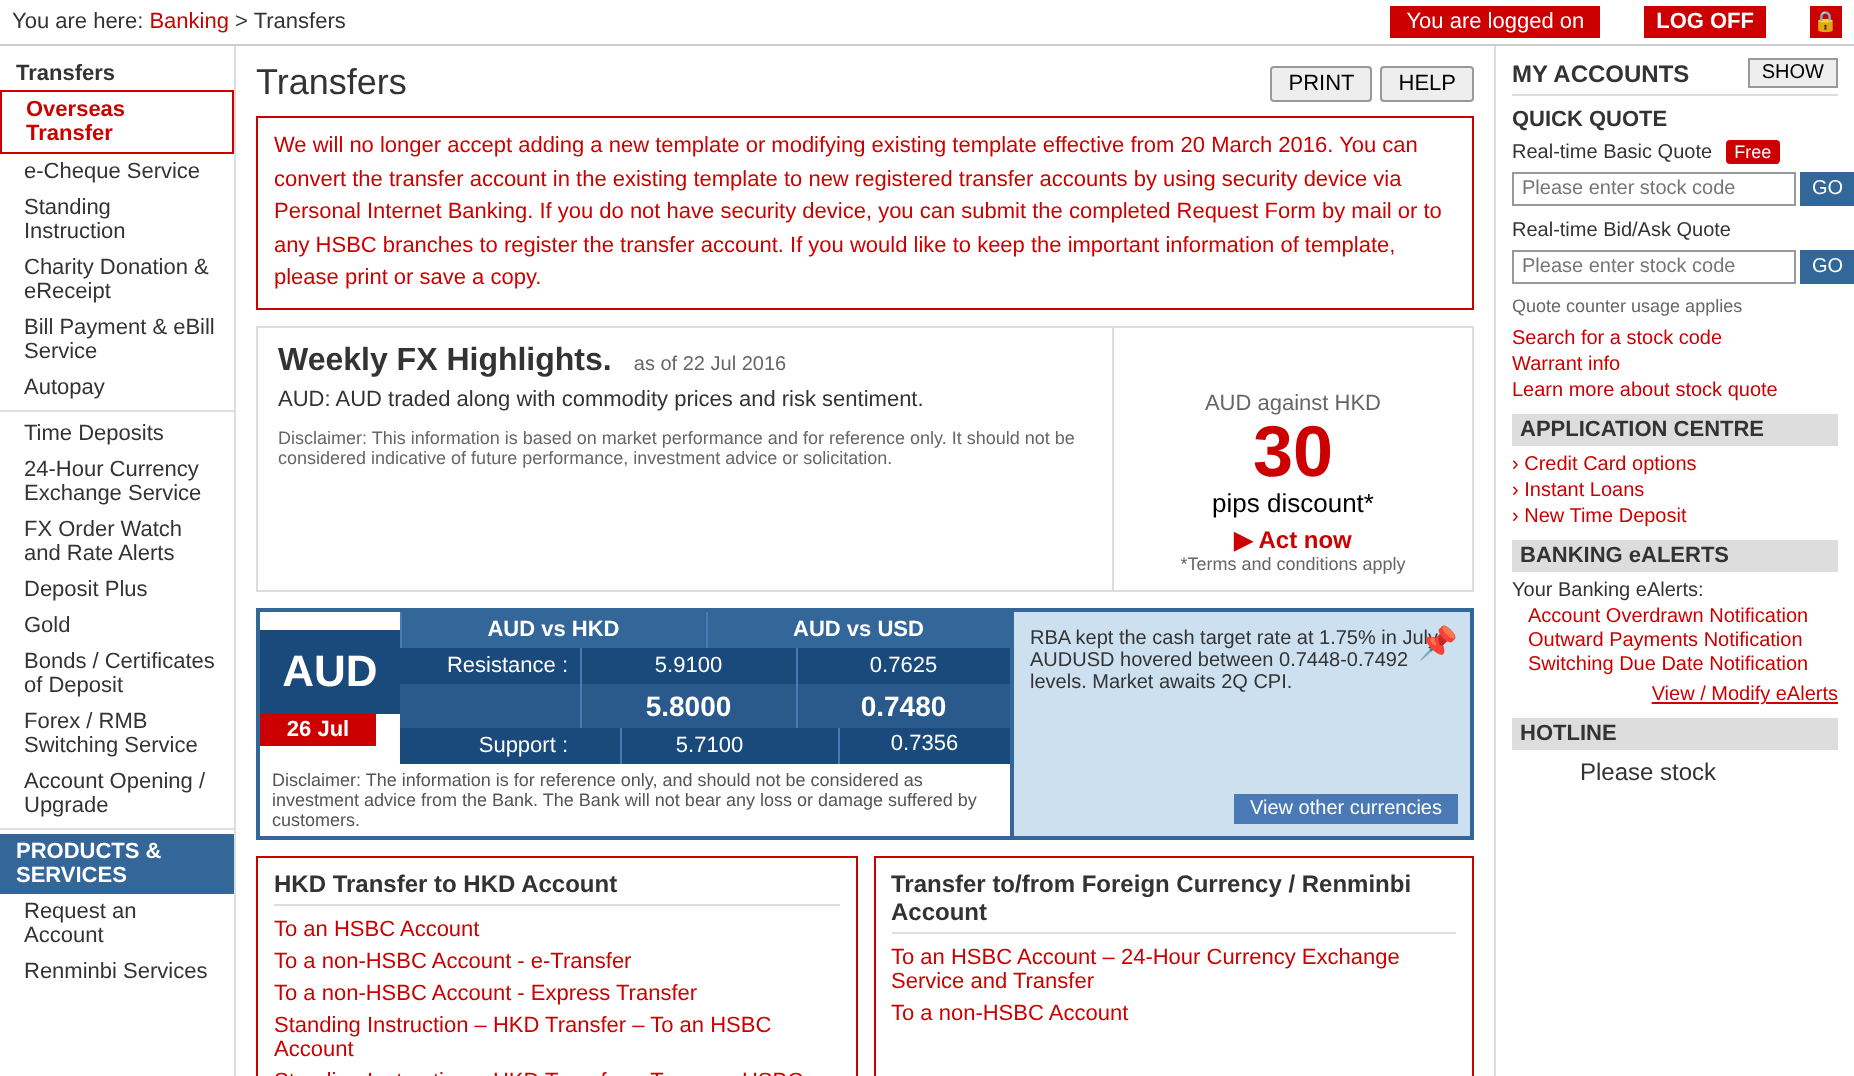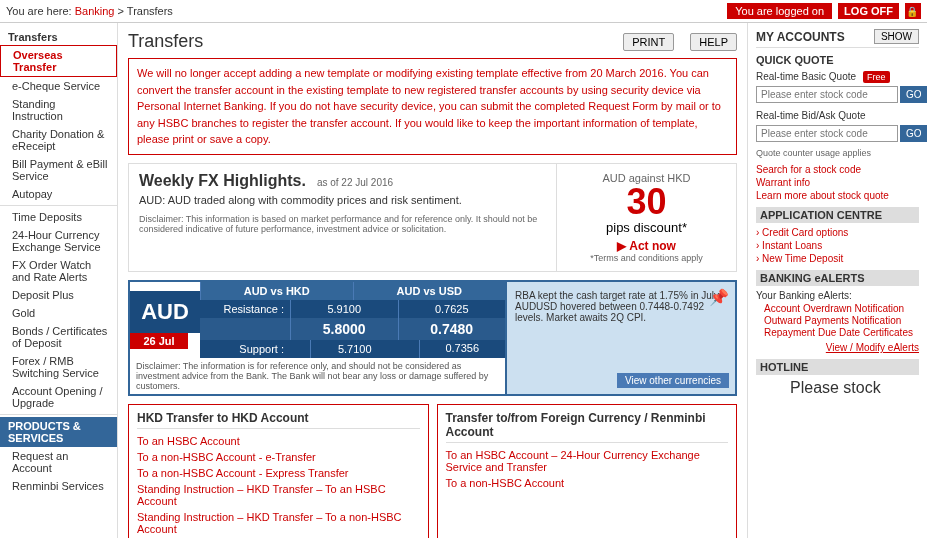--- a/index.html
+++ b/index.html
@@ -2,21 +2,21 @@
 <html><head>
   <meta charset="utf-8">
   <style>
     * { margin: 0; padding: 0; box-sizing: border-box; }
     body { font-family: Arial, sans-serif; font-size: 11px; color: #333; background: #fff; width: 927px; }
 
     
     .top-bar { display: flex; justify-content: space-between; align-items: center; padding: 3px 6px; border-bottom: 1px solid #ccc; background: #fff; }
     .breadcrumb { font-size: 11px; color: #333; }
     .breadcrumb a { color: #c00; text-decoration: none; }
-    .login-bar { display: flex; align-items: flex-start; gap: 6px; }
+    .login-bar { display: flex; align-items: flex-start; gap: 22px; }
     .logged-on-label { background: #c00; color: #fff; font-size: 11px; padding: 2px 8px; }
     .logoff-btn { background: #c00; color: #fff; border: none; padding: 2px 6px; cursor: pointer; font-size: 11px; font-weight: bold; }
     .lock-icon { width: 16px; height: 16px; background: #c00; display: inline-flex; align-items: center; justify-content: center; color: #fff; font-size: 10px; }
 
     
     .main-container { display: flex; }
 
     
     .sidebar { width: 118px; border-right: 1px solid #ddd; padding: 4px 0; flex-shrink: 0; }
     .sidebar-section-title { font-weight: bold; color: #333; padding: 4px 8px 2px; font-size: 11px; }
@@ -26,35 +26,35 @@
     .sidebar-item.active a { color: #c00; }
     .sidebar-divider { border-top: 1px solid #ddd; margin: 2px 0; }
     .sidebar-products { background: #336699; color: #fff; padding: 3px 8px; font-size: 11px; font-weight: bold; }
     .sidebar-products-item { padding: 3px 8px 3px 12px; font-size: 11px; cursor: pointer; }
     .sidebar-products-item a { color: #333; text-decoration: none; }
 
     
     .content { flex: 1; padding: 8px 10px; }
     .content-header { display: flex; align-items: center; justify-content: space-between; margin-bottom: 6px; }
     .page-title { font-size: 18px; color: #333; font-weight: normal; }
-    .header-buttons { display: flex; gap: 16px; }
+    .header-buttons { display: flex; gap: 4px; }
     .header-btn { border: 1px solid #999; background: #eee; padding: 2px 8px; font-size: 11px; cursor: pointer; border-radius: 2px; }
 
     
     .notice-box { border: 1px solid #c00; padding: 6px 8px; font-size: 11px; color: #c00; margin-bottom: 8px; line-height: 1.5; }
 
     
     .fx-banner { border: 1px solid #ddd; display: flex; margin-bottom: 8px; background: #fff; }
     .fx-left { flex: 1; padding: 8px 10px; }
     .fx-title { font-size: 16px; font-weight: bold; color: #333; }
     .fx-date { font-size: 10px; color: #666; margin-left: 8px; }
     .fx-desc { font-size: 11px; color: #333; margin-top: 4px; }
     .fx-disclaimer { font-size: 9px; color: #666; margin-top: 8px; }
     .fx-right { width: 180px; background: #fff; display: flex; flex-direction: column; align-items: center; justify-content: center; padding: 8px; border-left: 1px solid #ddd; }
-    .fx-currency { font-size: 11px; color: #666; }
+    .fx-currency { font-size: 11px; color: #666; margin-top: 24px; }
     .fx-pips { font-size: 36px; font-weight: bold; color: #c00; line-height: 1; }
     .fx-pips-label { font-size: 13px; color: #000000; }
     .fx-act-now { color: #c00; font-size: 12px; font-weight: bold; margin-top: 4px; }
     .fx-terms { font-size: 9px; color: #666; }
 
     
     .rate-table { border: 2px solid #336699; margin-bottom: 8px; }
     .rate-aud-label { background: #1a4a7c; color: #fff; font-size: 18px; font-weight: bold; padding: 4px 8px; display: flex; align-items: center; justify-content: center; width: 70px; }
 
     
@@ -78,21 +78,21 @@
     .app-centre-title { font-weight: bold; font-size: 11px; color: #333; background: #ddd; padding: 2px 4px; margin: 6px 0 4px; }
     .app-item { font-size: 10px; color: #c00; margin-bottom: 2px; cursor: pointer; }
     .app-item::before { content: "› "; }
     .ealerts-title { font-weight: bold; font-size: 11px; color: #333; background: #ddd; padding: 2px 4px; margin: 6px 0 4px; }
     .ealerts-label { font-size: 10px; color: #333; margin-bottom: 2px; }
     .ealerts-item { font-size: 10px; color: #c00; margin-bottom: 1px; padding-left: 8px; }
     .view-modify { font-size: 10px; color: #c00; text-align: right; display: block; margin-top: 4px; cursor: pointer; }
     .hotline-title { font-weight: bold; font-size: 11px; color: #333; background: #ddd; padding: 2px 4px; margin: 6px 0 2px; }
 
     
-    .please-stock { font-size: 16px; color: #333; margin-top: 4px; padding-left: 34px; }
+    .please-stock { font-size: 12px; color: #333; margin-top: 4px; padding-left: 34px; }
 
     .pin-icon { color: #336699; font-size: 16px; position: absolute; top: 6px; right: 6px; }
 
     .rate-outer { display: flex; }
     .rate-main { flex: 1; }
     .rate-disclaimer-text { font-size: 9px; color: #555; padding: 3px 6px; }
   </style>
 </head>
 <body>
 
@@ -292,20 +292,20 @@
 
     <div class="app-centre-title">APPLICATION CENTRE</div>
     <div class="app-item">Credit Card options</div>
     <div class="app-item">Instant Loans</div>
     <div class="app-item">New Time Deposit</div>
 
     <div class="ealerts-title">BANKING eALERTS</div>
     <div class="ealerts-label">Your Banking eAlerts:</div>
     <div class="ealerts-item">Account Overdrawn Notification</div>
     <div class="ealerts-item">Outward Payments Notification</div>
-    <div class="ealerts-item">Repayment Due Date Certificates</div>
+    <div class="ealerts-item">Switching Due Date Notification</div>
     <a href="#" class="view-modify">View / Modify eAlerts</a>
 
     <div class="hotline-title">HOTLINE</div>
     <div class="please-stock">Please stock</div>
   </div>
 
 </div>
 
 </body></html>

